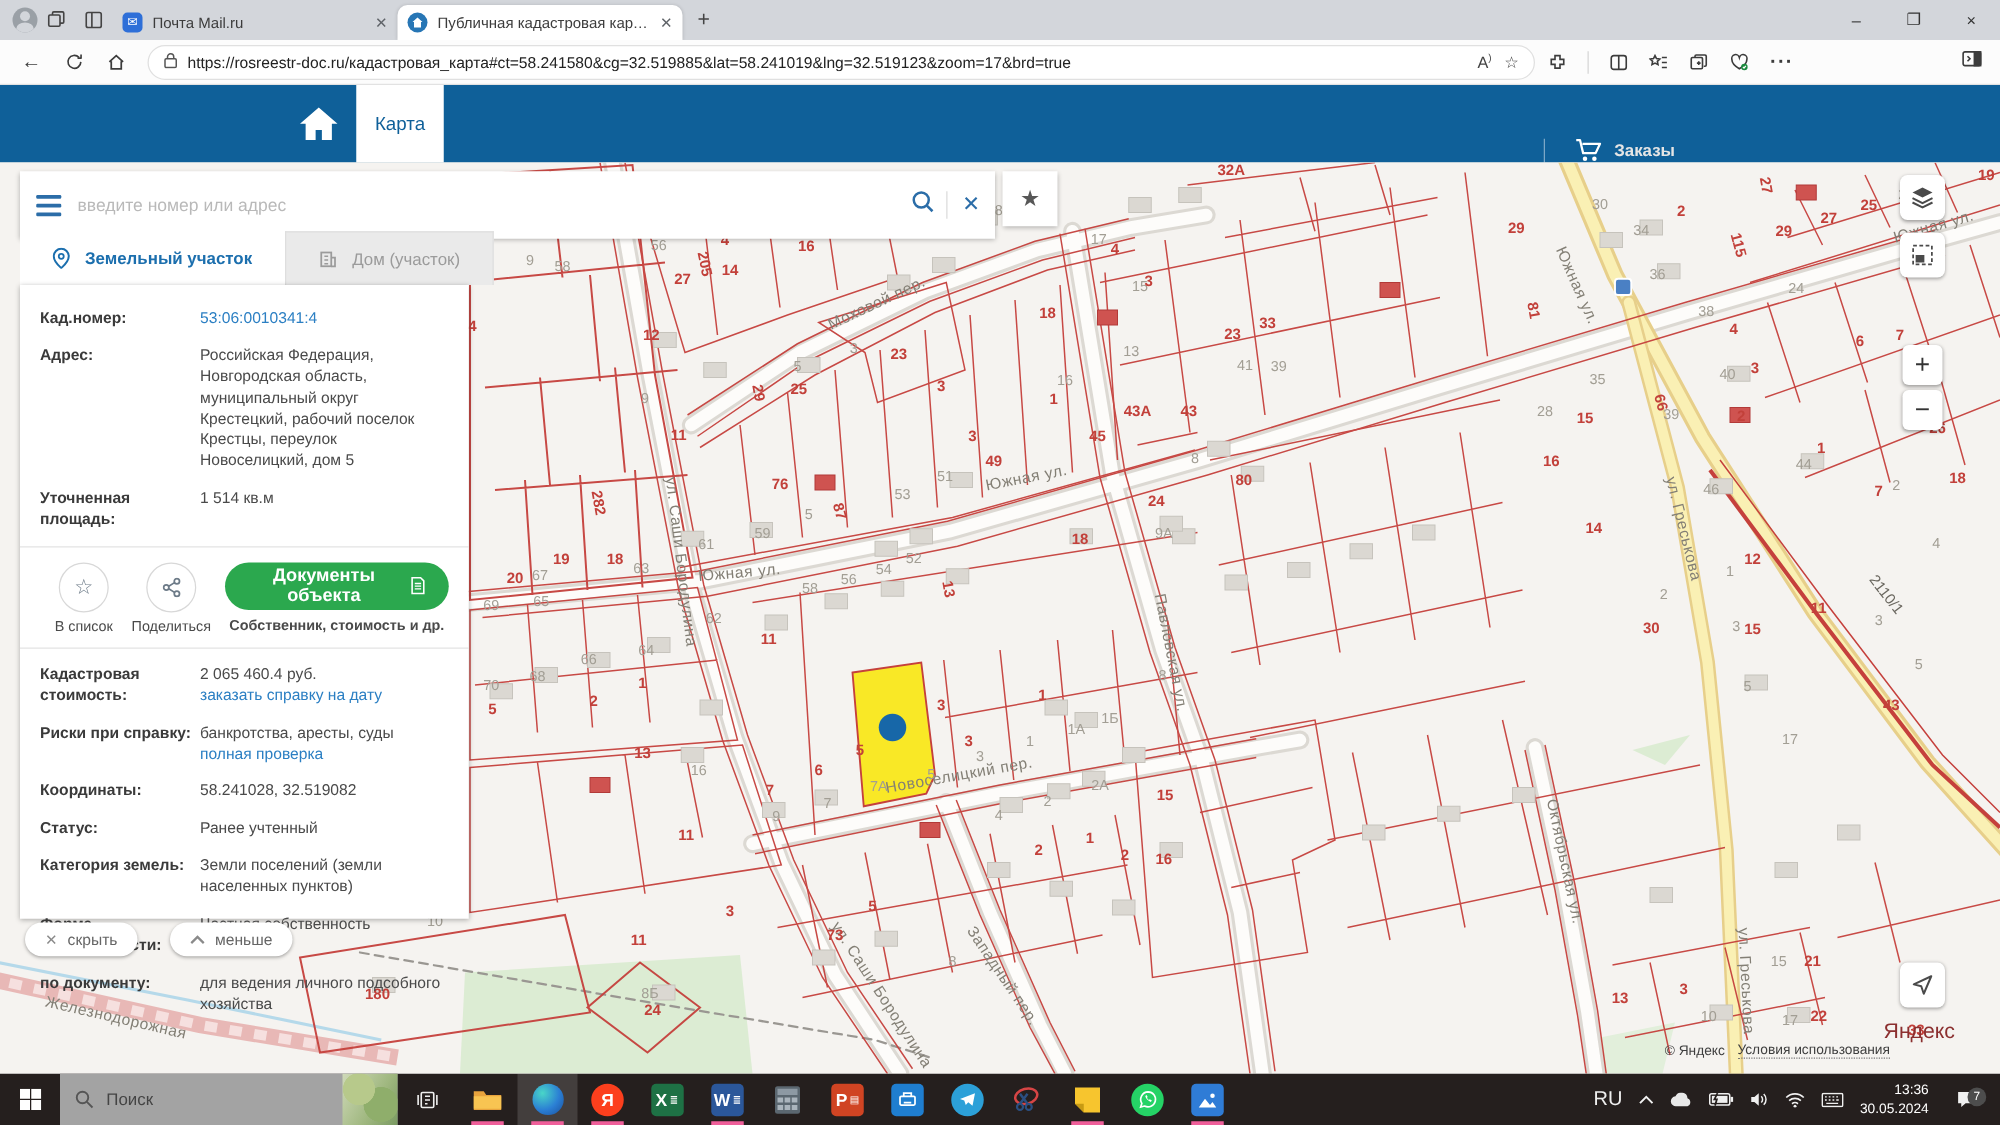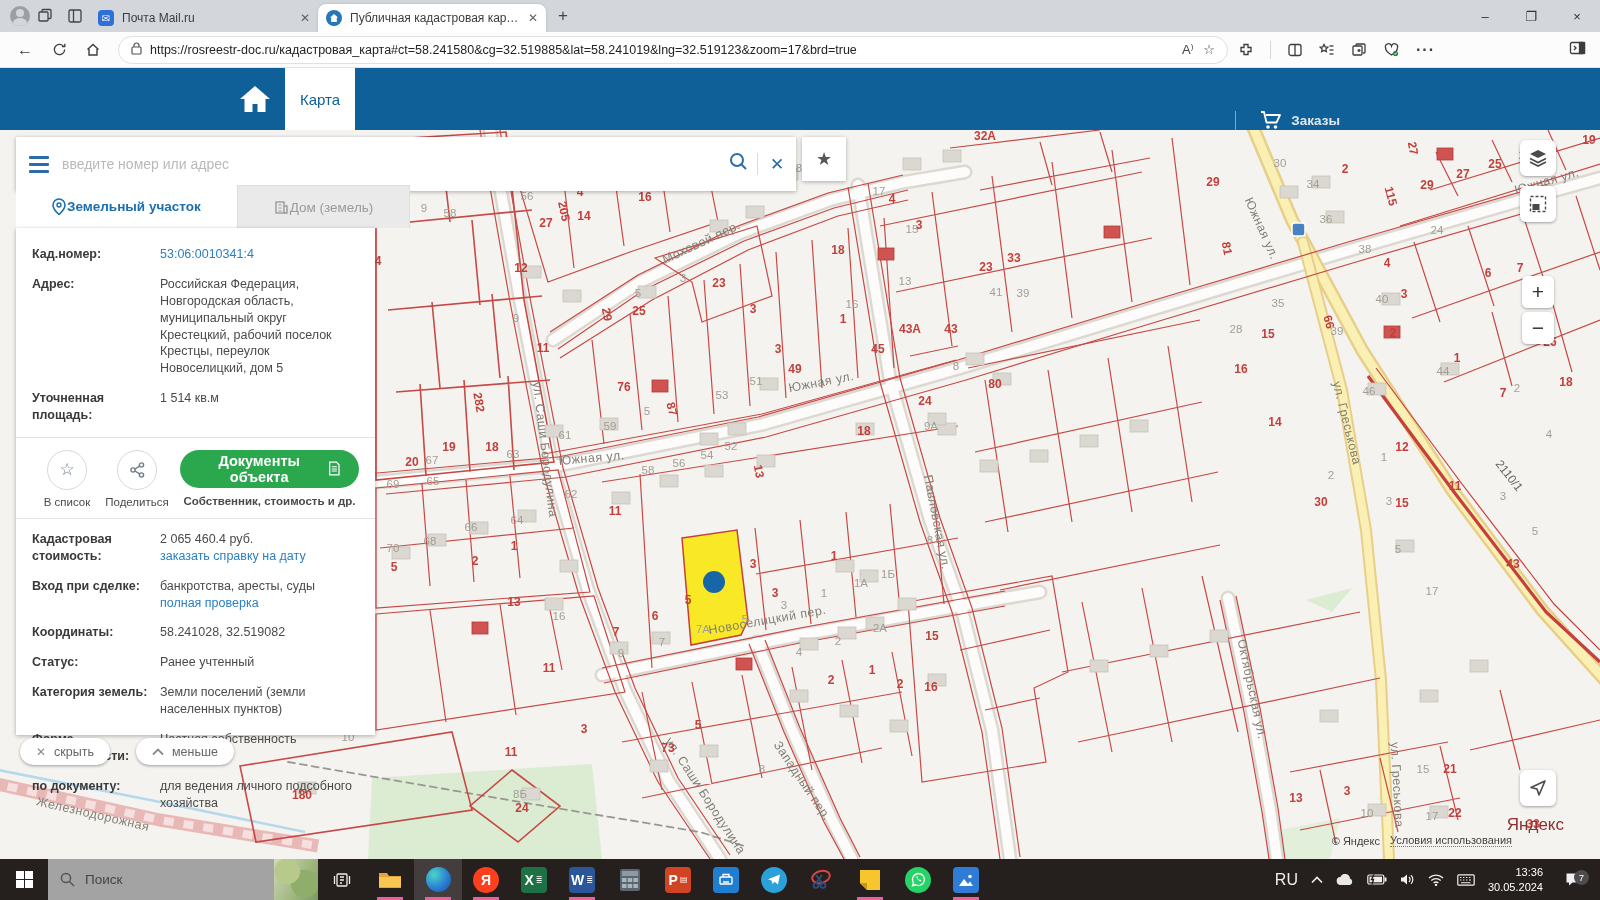--- a/index.html
+++ b/index.html
@@ -53,21 +53,21 @@
   .searchbar{position:absolute;left:16px;top:7px;width:780px;height:54px;background:#fff;box-shadow:0 1px 4px rgba(0,0,0,.3);display:flex;align-items:center}
   .burger{width:46px;display:flex;flex-direction:column;gap:4px;align-items:center}
   .burger i{display:block;width:20px;height:3px;background:#2b6da8;border-radius:1px}
   .searchbar input{flex:1;border:0;outline:0;font-size:14px;color:#444;font-family:inherit}
   .searchbar input::placeholder{color:#b9b9b9}
   .sb-ic{width:38px;text-align:center;color:#2b6da8;font-size:17px}
   .sb-div{width:1px;height:22px;background:#dcdcdc}
   .star-btn{position:absolute;left:802px;top:7px;width:44px;height:44px;background:#fff;box-shadow:0 1px 4px rgba(0,0,0,.3);display:flex;align-items:center;justify-content:center;color:#575757;font-size:18px}
 
   .ptabs{position:absolute;left:16px;top:55px;display:flex}
-  .ptab{height:43px;display:flex;align-items:center;gap:1px;padding:0 36px;font-size:13.5px}
+  .ptab{height:43px;display:flex;align-items:center;gap:12px;padding:0 26px;font-size:13.5px}
   .ptab.active{background:#fff;color:#1c6fae;font-weight:bold}
   .ptab.inactive{background:#eaeaea;color:#9b9b9b;border:1px solid #dedede;border-bottom:0}
 
   .panel{position:absolute;left:16px;top:98px;width:359px;height:507px;background:#fff;box-shadow:0 1px 4px rgba(0,0,0,.3);padding:18px 16px 10px 16px;font-size:12.5px;color:#4a4a4a}
   .prow{display:flex;margin-bottom:13px}
   .plab{width:128px;flex:none;font-weight:bold;color:#3a3a3a;line-height:1.35}
   .pval{flex:1;line-height:1.35}
   .plink{color:#2b7fc3;text-decoration:none;display:inline-block}
   .pdivider{height:1px;background:#e3e3e3;margin:4px -16px 12px -16px}
   .actions{display:flex;align-items:flex-start;margin-bottom:10px}
@@ -591,21 +591,21 @@
             <circle cx="7" cy="7" r="2" fill="none" stroke="#1c6fae" stroke-width="1.4"></circle>
           </svg>
         <span>Земельный участок</span>
       </div>
       <div class="ptab inactive">
         <svg width="15" height="15" viewBox="0 0 15 15">
             <rect x="2" y="2" width="8" height="11" fill="none" stroke="#9b9b9b" stroke-width="1.4"></rect>
             <path d="M10 6h3v7h-3" fill="none" stroke="#9b9b9b" stroke-width="1.4"></path>
             <path d="M4.5 5h3M4.5 8h3M4.5 11h3" stroke="#9b9b9b" stroke-width="1.2"></path>
           </svg>
-        <span>Дом (земель)</span>
+        <span>Дом (участок)</span>
       </div>
     </div>
 
     <div class="panel">
       <div class="prow">
         <div class="plab">Кад.номер:</div>
         <div class="pval"><a class="plink" href="#">53:06:0010341:4</a></div>
       </div>
       <div class="prow">
         <div class="plab">Адрес:</div>
@@ -644,21 +644,21 @@
           <div class="docs-cap">Собственник, стоимость и др.</div>
         </div>
       </div>
       <div class="pdivider"></div>
       <div class="prow">
         <div class="plab">Кадастровая стоимость:</div>
         <div class="pval"><span>2 065 460.4 руб.</span><br>
           <a class="plink" href="#">заказать справку на дату</a></div>
       </div>
       <div class="prow">
-        <div class="plab">Вход при сделке:</div>
+        <div class="plab">Риски при справку:</div>
         <div class="pval"><span>банкротства, аресты, суды</span><br>
           <a class="plink" href="#">полная проверка</a></div>
       </div>
       <div class="prow">
         <div class="plab">Координаты:</div>
         <div class="pval">58.241028, 32.519082</div>
       </div>
       <div class="prow">
         <div class="plab">Статус:</div>
         <div class="pval">Ранее учтенный</div>

